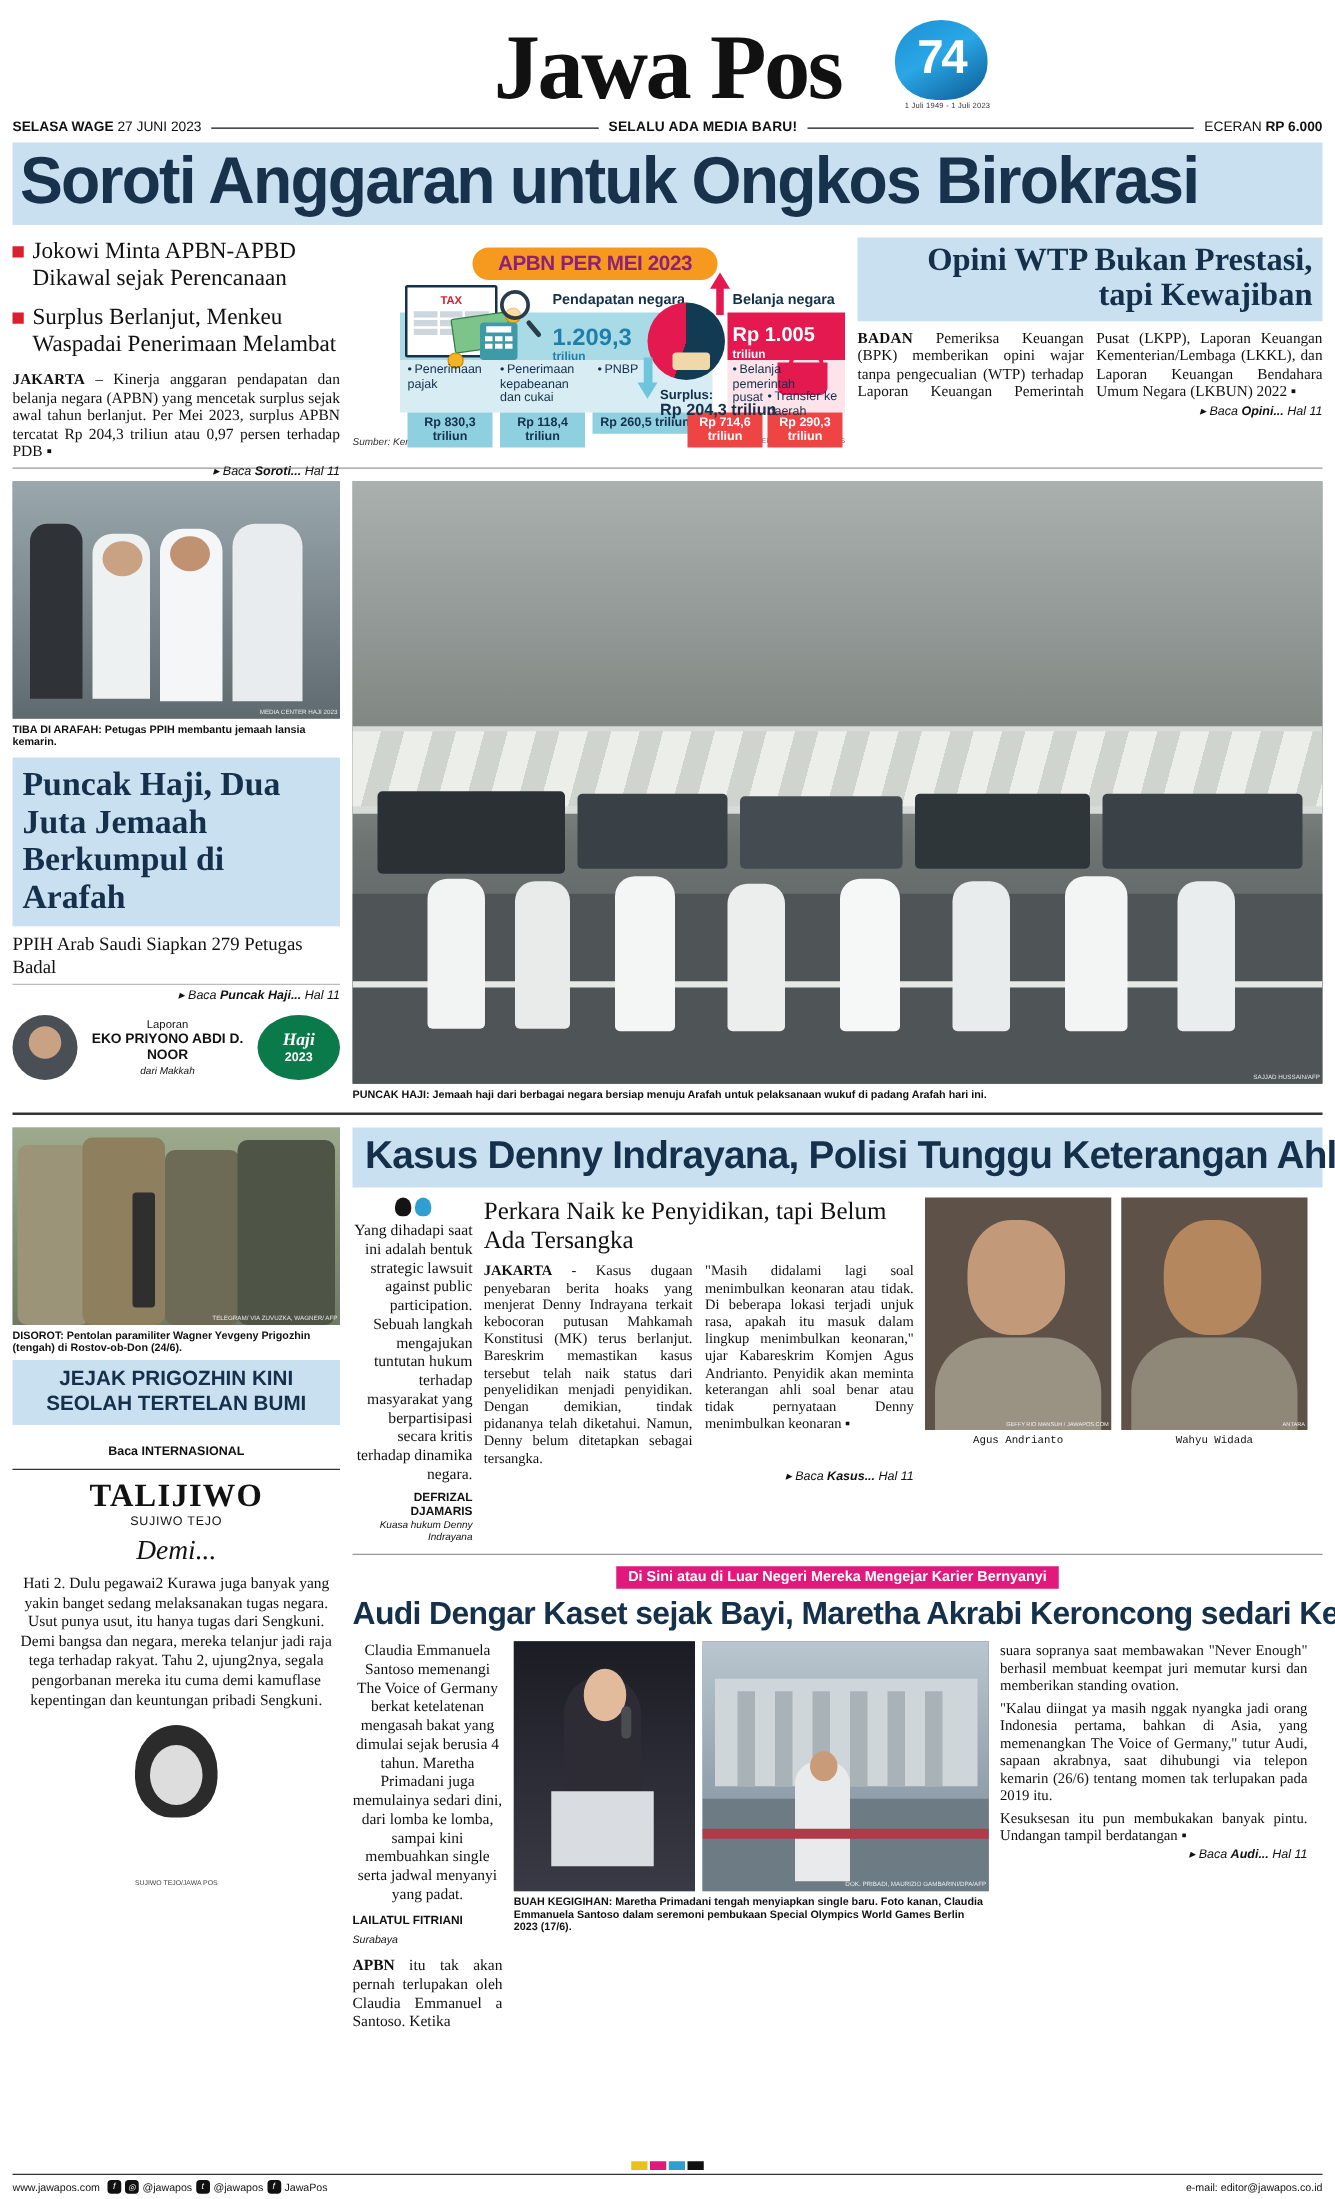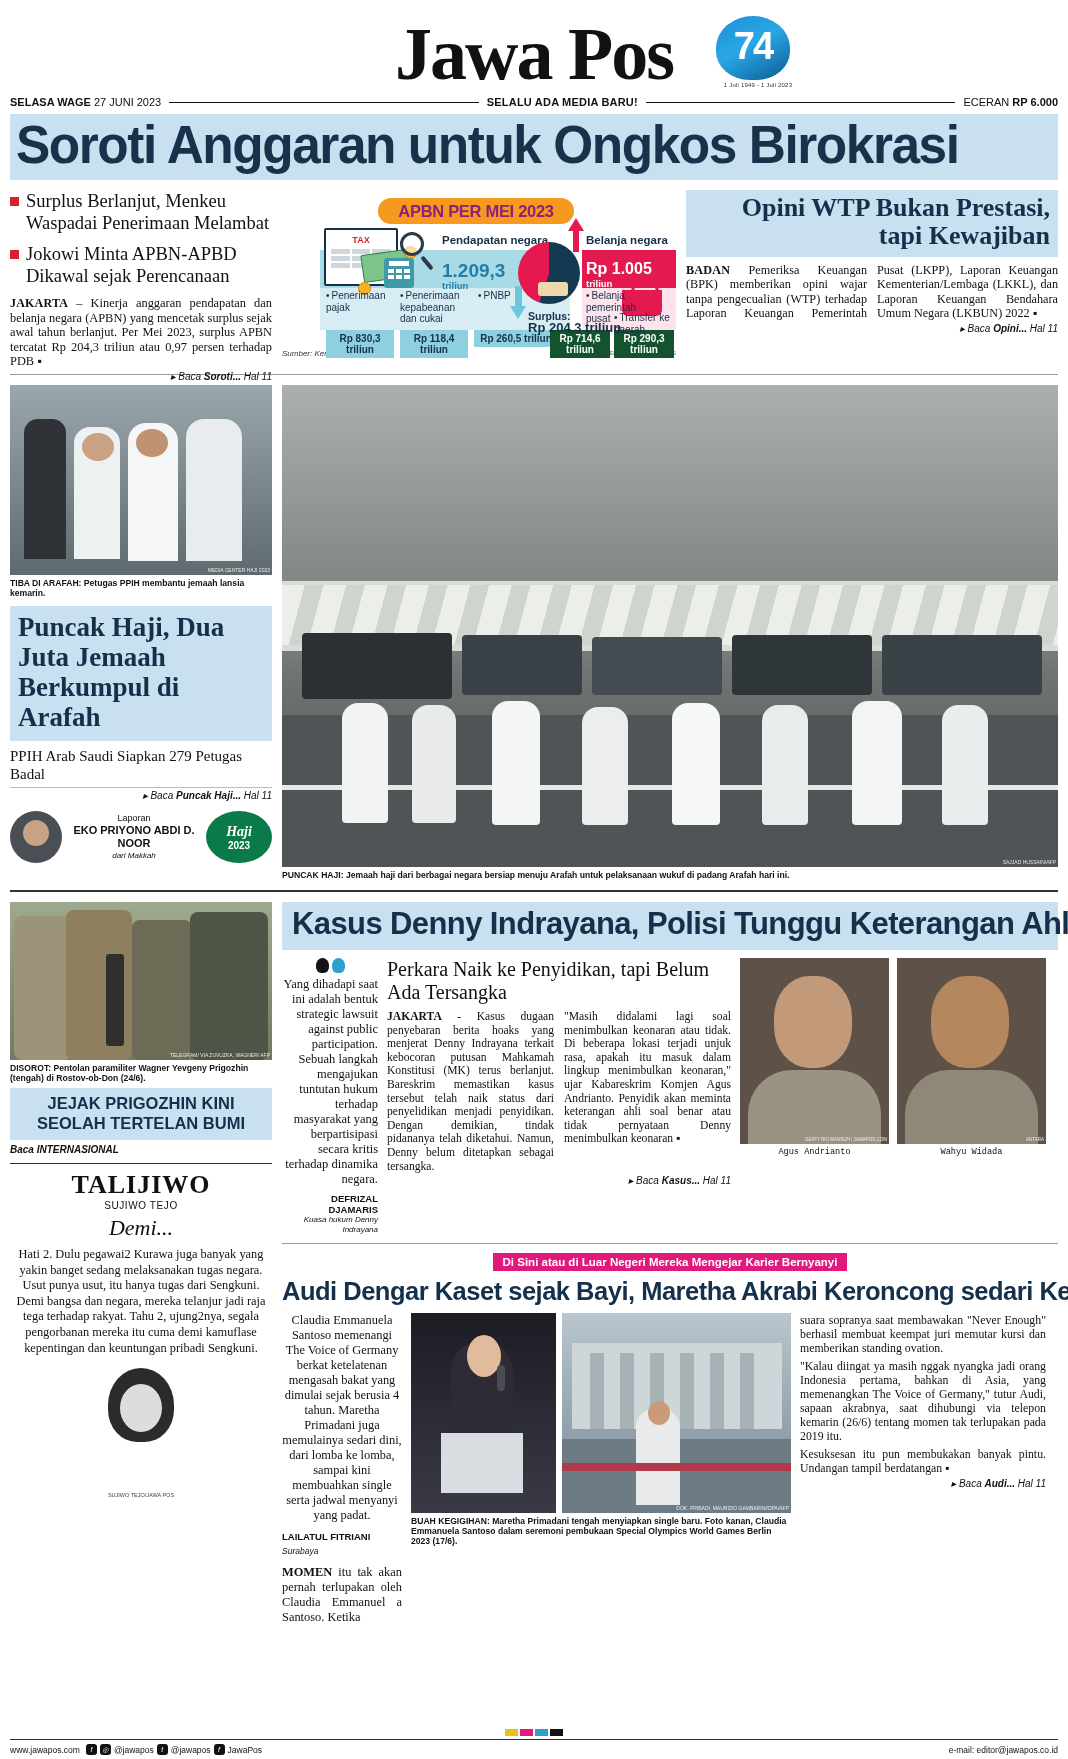--- a/index.html
+++ b/index.html
@@ -125,21 +125,21 @@
   .arrow-dn { position:absolute; left:228px; top:116px; width:0; height:0; border-left:8px solid transparent; border-right:8px solid transparent; border-top:13px solid #6ec6dc; z-index:6;}
 
   .opt { position:absolute; font-family:"Liberation Sans",sans-serif; font-size:10px; line-height:11.5px; color:#14304a; z-index:6;}
   .opt:before { content:"•"; margin-right:2px; }
   .valbox {
     position:absolute; font-family:"Liberation Sans",sans-serif; font-weight:bold;
     font-size:10px; line-height:11px; color:#14304a; text-align:center;
     padding:3px 2px; z-index:6;
   }
   .vb-blue { background:#8fd0e0; }
-  .vb-red { background:#14532d; color:#fff; }
+  .vb-red { background:#ef4444; color:#fff; }
 
   .surplus-lbl { position:absolute; left:246px; top:120px; font-family:"Liberation Sans",sans-serif; font-weight:bold; font-size:10.5px; color:#14304a; z-index:7;}
   .surplus-val { position:absolute; left:246px; top:131px; font-family:"Liberation Sans",sans-serif; font-weight:bold; font-size:13px; line-height:13px; color:#14304a; z-index:7;}
   .basket { position:absolute; left:340px; top:100px; width:40px; height:26px; background:#e3194f; border-radius:0 0 6px 6px; z-index:5;}
   .basket:before { content:""; position:absolute; left:9px; top:-9px; width:22px; height:12px; border:3px solid #e3194f; border-bottom:none; border-radius:11px 11px 0 0;}
   .srcline { position:absolute; left:0; bottom:2px; font-family:"Liberation Sans",sans-serif; font-size:8px; font-style:italic; color:#333;}
   .credit-info { position:absolute; right:0; bottom:4px; font-family:"Liberation Sans",sans-serif; font-size:5.5px; color:#666;}
 
   
   .opini-head {
@@ -207,21 +207,21 @@
   .portrait .face { position:absolute; left:34px; top:18px; width:78px; height:92px; border-radius:45%; background:#c39a79;}
   .portrait .body { position:absolute; left:8px; bottom:0; width:133px; height:74px; background:#b4a999; border-radius:44px 44px 0 0;}
   .p-name { font-family:Liberation Mono, monospace; font-size:8.6px; text-align:center; padding-top:3px;}
   .p-credit{ font-family:"Liberation Sans",sans-serif; font-size:5px; color:#555; text-align:right;}
 
   
   .prig-head {
     background:#c9e0f0; padding:5px 6px 7px; text-align:center; margin-top:5px;
     font-family:"Liberation Sans",sans-serif; font-weight:bold; font-size:16.5px; line-height:20px; color:#14304a;
   }
-  .prig-sub { font-family:"Liberation Sans",sans-serif; font-style:italic; font-weight:bold; font-size:10px; padding-top:4px; }
+  .prig-sub { font-family:"Liberation Sans",sans-serif; font-weight:bold; font-size:10px; text-align:center; padding-top:16px; }
 
   
   .talij-title { font-family:"Liberation Serif",serif; font-weight:bold; font-size:26px; text-align:center; letter-spacing:1px; padding-top:6px;}
   .talij-by { font-family:"Liberation Sans",sans-serif; font-size:10px; text-align:center; letter-spacing:.6px;}
   .talij-sub { font-family:"Liberation Serif",serif; font-style:italic; font-size:22px; text-align:center; padding:4px 0 6px;}
   .talij-body { font-size:12.4px; line-height:15.6px; text-align:center; }
   .talij-art { width:110px; height:128px; margin:6px auto 0; position:relative;}
   .talij-art .head { position:absolute; left:22px; top:6px; width:66px; height:74px; border-radius:50% 50% 44% 44%; background:#2b2b2b;}
   .talij-art .face { position:absolute; left:34px; top:22px; width:42px; height:48px; border-radius:50%; background:#ddd;}
   .talij-credit { font-family:"Liberation Sans",sans-serif; font-size:5.5px; text-align:center; color:#444; padding-top:2px;}
@@ -284,25 +284,25 @@
   <div class="mainhead-wrap">
     <div class="mainhead">Soroti Anggaran untuk Ongkos Birokrasi</div>
   </div>
 
   <div class="top-cols">
 
     <div class="col-a">
       <ul class="bullets">
         <li>
           <i class="bullet-sq"></i>
-          <span class="bullet-txt">Surplus Berlanjut, Menkeu Waspadai Penerimaan Melambat</span>
+          <span class="bullet-txt">Jokowi Minta APBN-APBD Dikawal sejak Perencanaan</span>
         </li>
         <li>
           <i class="bullet-sq"></i>
-          <span class="bullet-txt">Jokowi Minta APBN-APBD Dikawal sejak Perencanaan</span>
+          <span class="bullet-txt">Surplus Berlanjut, Menkeu Waspadai Penerimaan Melambat</span>
         </li>
       </ul>
       <p class="lede"><span class="city">JAKARTA</span> <span>– Kinerja anggaran pendapatan dan belanja negara (APBN) yang mencetak surplus sejak awal tahun berlanjut. Per Mei 2023, surplus APBN tercatat Rp 204,3 triliun atau 0,97 persen terhadap PDB ▪</span></p>
       <div class="jump">
         <span>▸ Baca</span>
         <b>Soroti...</b>
         <span>Hal 11</span>
       </div>
     </div>
 
@@ -560,21 +560,21 @@
         <span class="audi-kicker">Di Sini atau di Luar Negeri Mereka Mengejar Karier Bernyanyi</span>
       </div>
       <div class="audi-head">Audi Dengar Kaset sejak Bayi, Maretha Akrabi Keroncong sedari Kecil</div>
 
       <div class="audi-body">
         <div class="audi-c1">
           <div>Claudia Emmanuela Santoso memenangi The Voice of Germany berkat ketelatenan mengasah bakat yang dimulai sejak berusia 4 tahun. Maretha Primadani juga memulainya sedari dini, dari lomba ke lomba, sampai kini membuahkan single serta jadwal menyanyi yang padat.</div>
           <div class="by">LAILATUL FITRIANI</div>
           <div class="city2">Surabaya</div>
           <div class="para2">
-            <b>MOMEN</b>
+            <b>APBN</b>
             <span>itu tak akan pernah terlupakan oleh Claudia Emmanuel a Santoso. Ketika</span>
           </div>
         </div>
 
         <div class="audi-photos">
           <div class="audi-ph">
             <div class="p1">
               <div style="position:absolute;inset:0;background:linear-gradient(#1c1c24,#3a3a46);"></div>
               <div style="position:absolute;left:40px;top:28px;width:62px;height:96px;background:#2d2b34;border-radius:30px 30px 0 0;"></div>
               <div style="position:absolute;left:56px;top:22px;width:34px;height:42px;border-radius:50%;background:#e2bb9d;"></div>

